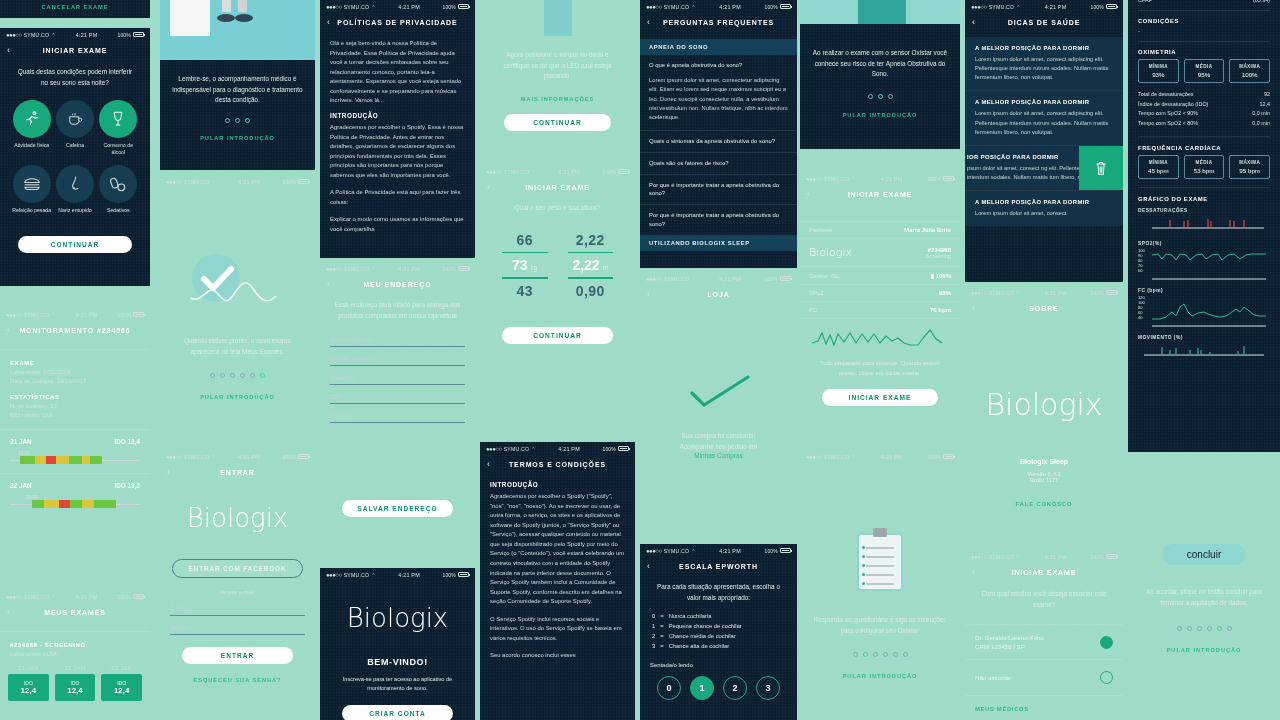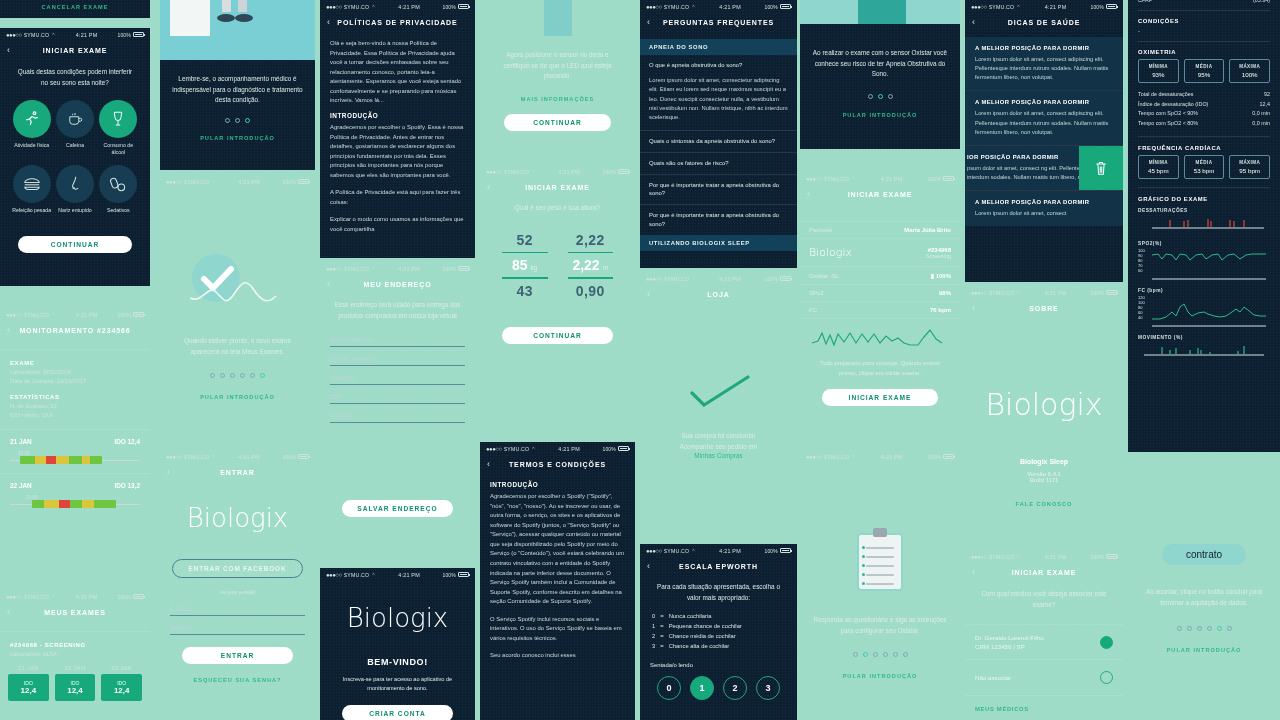--- a/index.html
+++ b/index.html
@@ -606,24 +606,24 @@
           </span>
         </span>
     </div>
     <div class="navbar">
       <span class="navback">‹</span>
       <span class="navtitle">INICIAR EXAME</span>
     </div>
     <div class="ptxt" style="padding:7px 10px 18px">Qual é seu peso e sua altura?</div>
     <div class="picker">
       <div class="pcol">
-        <div class="pghost">52</div>
+        <div class="pghost">66</div>
         <div class="pline"></div>
         <div class="psel">
-          <span>85</span><span class="punit">kg</span>
+          <span>73</span><span class="punit">kg</span>
         </div>
         <div class="pline"></div>
         <div class="pghost">43</div>
       </div>
       <div class="pcol">
         <div class="pghost">2,22</div>
         <div class="pline"></div>
         <div class="psel">
           <span>2,22</span><span class="punit">m</span>
         </div>
@@ -1128,21 +1128,21 @@
               <line x1="100" y1="9" x2="100" y2="12"></line>
               <line x1="106" y1="4" x2="106" y2="12"></line>
           </g>
         </svg>
       </div>
     </div>
   </div>
 
   <div class="screen grad dotbg" id="s24">
     <div style="margin-top:88px;padding:0 34px">
-      <div class="conc">contrato</div>
+      <div class="conc">concluir</div>
     </div>
     <div class="ptxt" style="padding:22px 14px 0">Ao acordar, clique no botão concluir para terminar a aquisição de dados.</div>
     <div class="dots-row" style="margin-top:18px">
       <span class="dotc"></span>
         <span class="dotc"></span>
         <span class="dotc"></span>
         <span class="dotc"></span>
         <span class="dotc on"></span>
         <span class="dotc"></span>
     </div>

